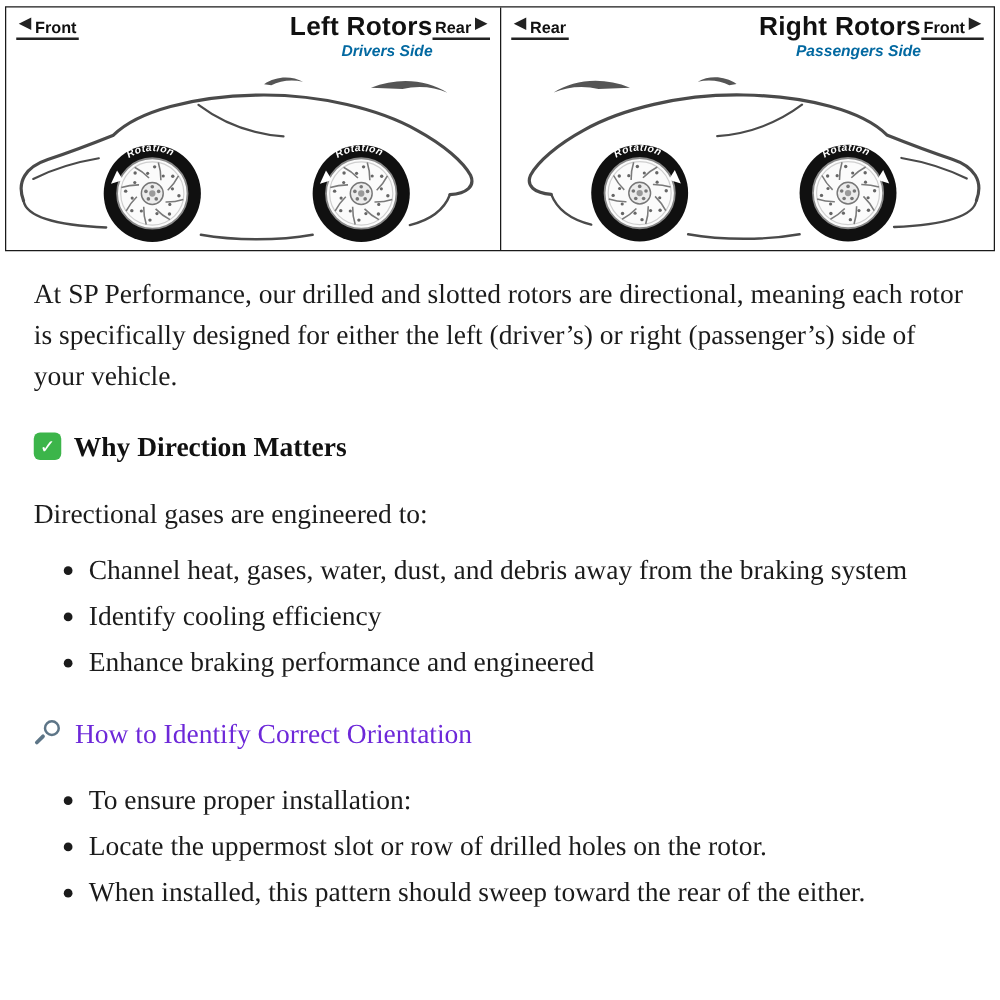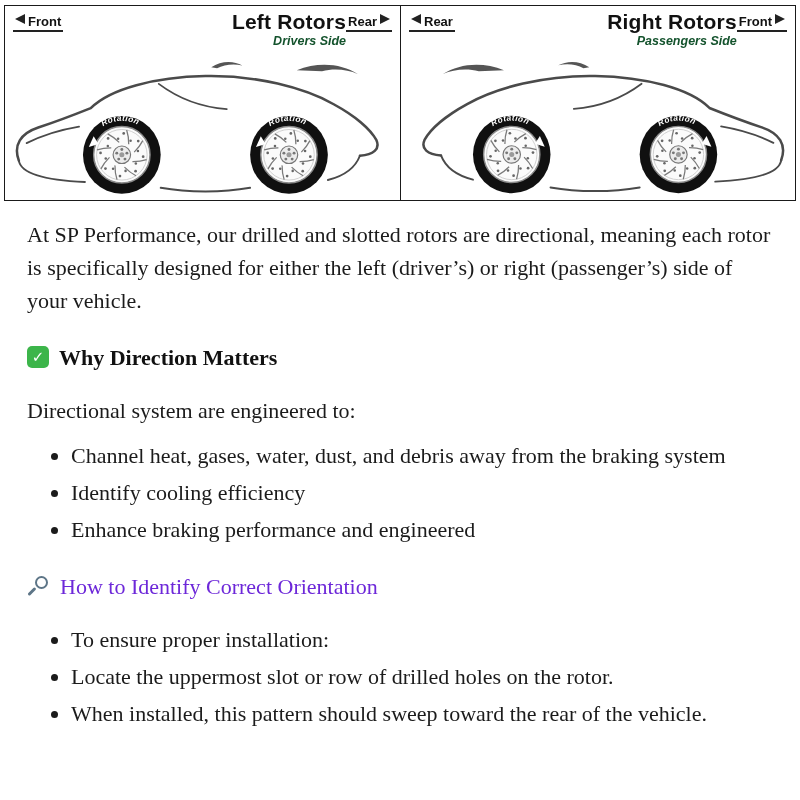--- a/index.html
+++ b/index.html
@@ -7,21 +7,21 @@
   body{font-family:"Liberation Serif",serif;color:#1b1b1b}
 
   
   .diagram{display:flex;margin:5px 4px 0;border:1.5px solid #1a1a1a;background:#fff}
   .panel{width:50%;position:relative;padding:5px 8px 0}
   .panel + .panel{border-left:1.5px solid #1a1a1a}
   .panel-header{display:flex;justify-content:space-between;align-items:flex-start;
     font-family:"Liberation Sans",sans-serif}
   .panel-title-block{text-align:right;flex:1;line-height:1.05}
   .panel-title{font-weight:700;font-size:21px;color:#111;letter-spacing:.2px}
-  .panel-subtitle{font-weight:700;font-style:italic;font-size:12.5px;color:#14532d;margin-top:2px}
+  .panel-subtitle{font-weight:700;font-style:italic;font-size:12.5px;color:#0369a1;margin-top:2px}
   .dir-label{display:inline-flex;align-items:flex-start;gap:3px;font-weight:700;font-size:13px;
     color:#111;border-bottom:2px solid #222;padding:0 2px 1px;margin-top:3px;white-space:nowrap}
   .tri{width:0;height:0;display:inline-block}
   .tri-left{border-top:5px solid transparent;border-bottom:5px solid transparent;border-right:10px solid #222}
   .tri-right{border-top:5px solid transparent;border-bottom:5px solid transparent;border-left:10px solid #222}
   .car-holder{margin-top:-4px}
   .car-holder svg{width:100%;height:auto;display:block}
   .rot-text{fill:#fff;font-family:"Liberation Sans",sans-serif;font-size:8.5px;
     font-weight:700;font-style:italic;letter-spacing:.4px}
 
@@ -263,35 +263,35 @@
 
 <main class="content">
 
   <p class="intro">At SP Performance, our drilled and slotted rotors are directional, meaning each rotor is specifically designed for either the left (driver’s) or right (passenger’s) side of your vehicle.</p>
 
   <h2 class="heading h-bold">
     <span class="check-icon">✓</span>
     <span>Why Direction Matters</span>
   </h2>
 
-  <p class="lead">Directional system are engineered to:</p>
+  <p class="lead">Directional gases are engineered to:</p>
 
   <ul>
     <li>Channel heat, gases, water, dust, and debris away from the braking system</li>
     <li>Identify cooling efficiency</li>
     <li>Enhance braking performance and engineered</li>
   </ul>
 
   <h2 class="heading h-regular">
     <span class="magnifier-icon">
       <span class="mag-circle"></span>
       <span class="mag-handle"></span>
     </span>
     <span>How to Identify Correct Orientation</span>
   </h2>
 
   <ul>
     <li>To ensure proper installation:</li>
     <li>Locate the uppermost slot or row of drilled holes on the rotor.</li>
-    <li>When installed, this pattern should sweep toward the rear of the vehicle.</li>
+    <li>When installed, this pattern should sweep toward the rear of the either.</li>
   </ul>
 
 </main>
 
 </body></html>

